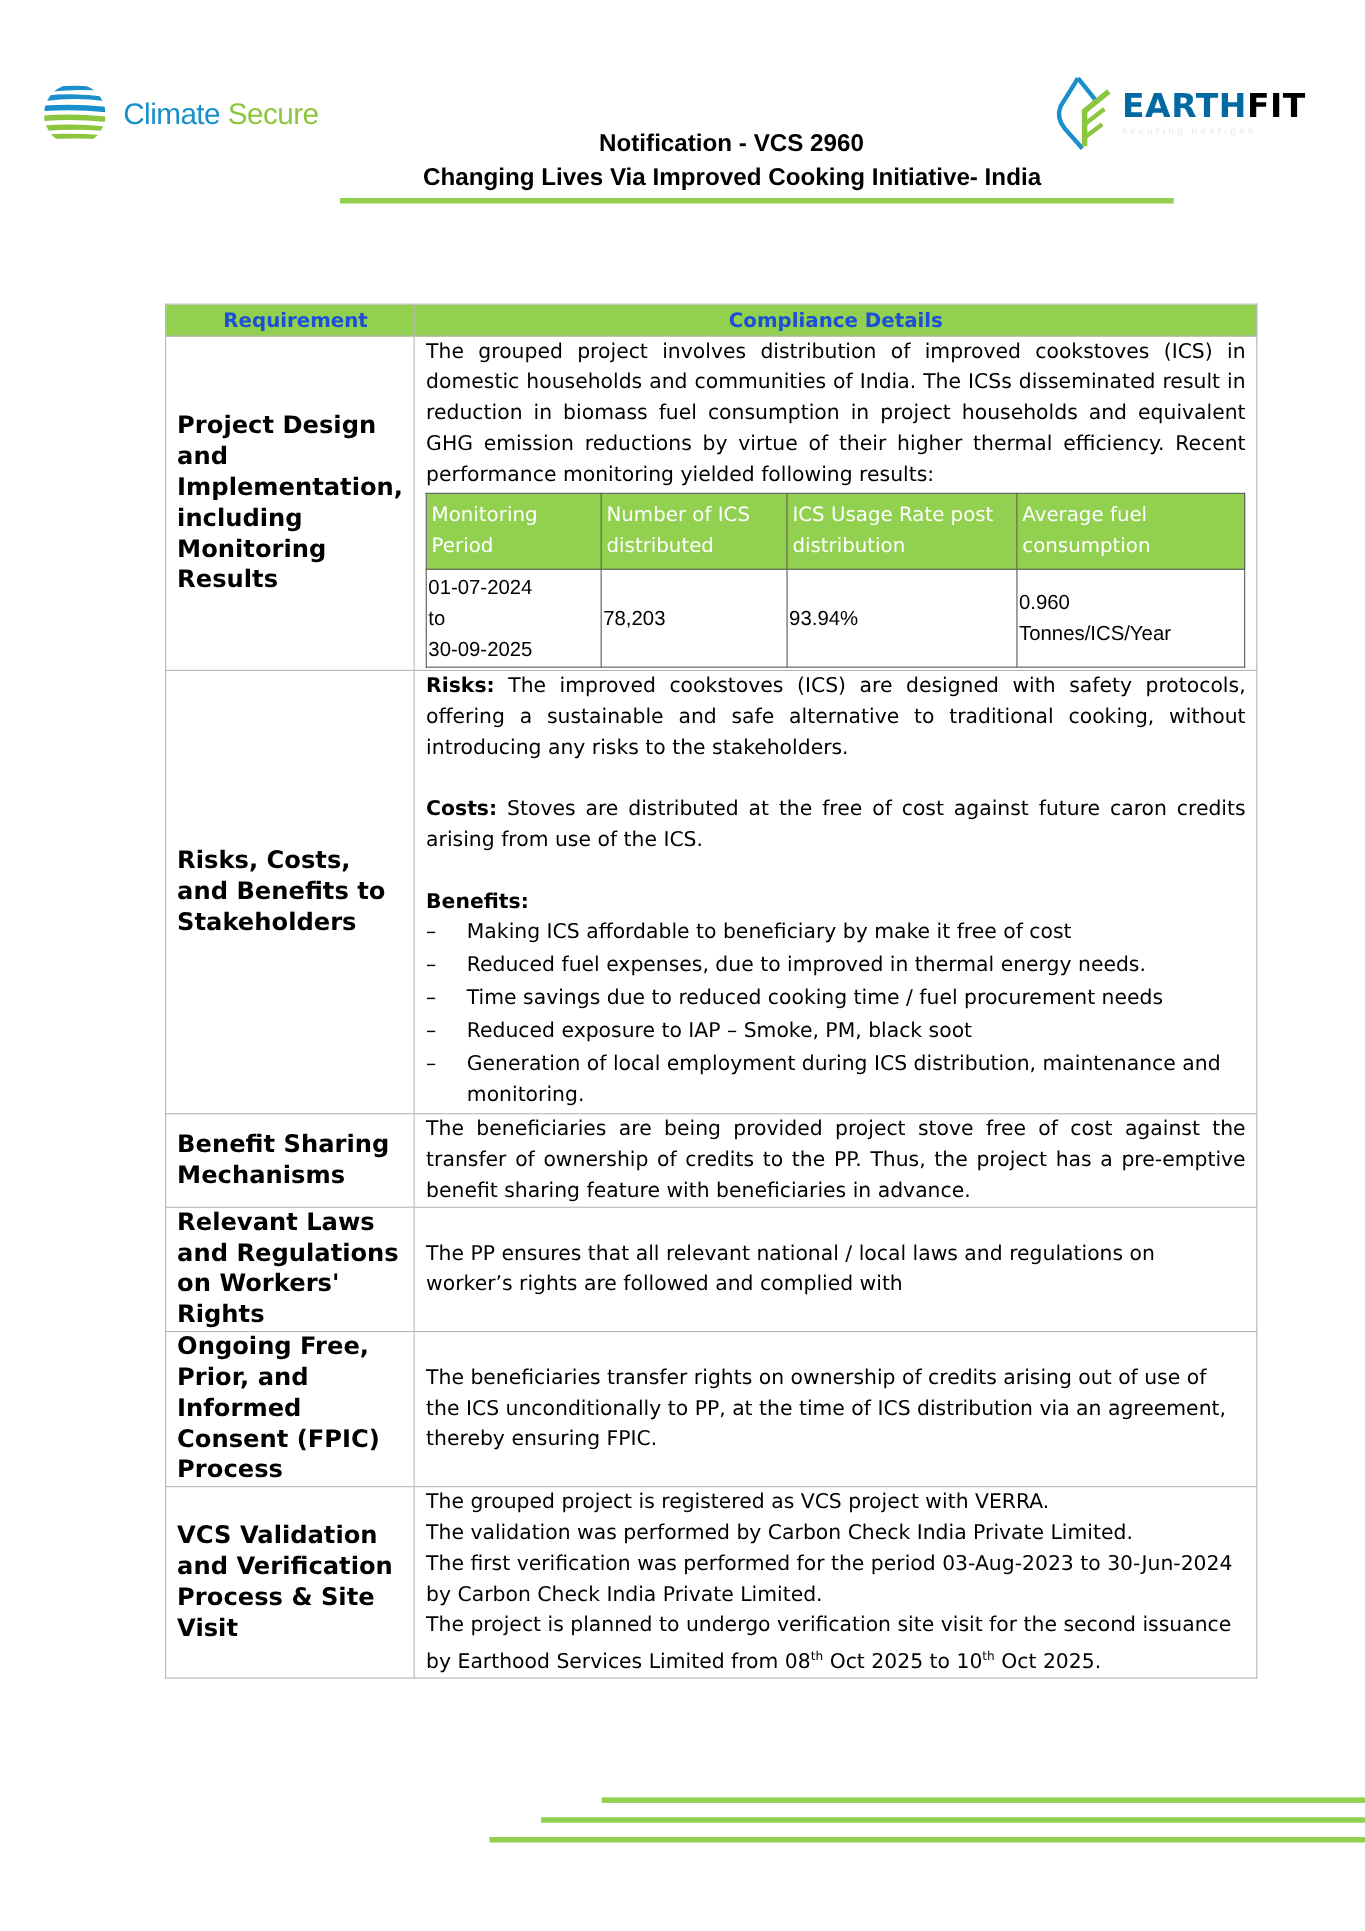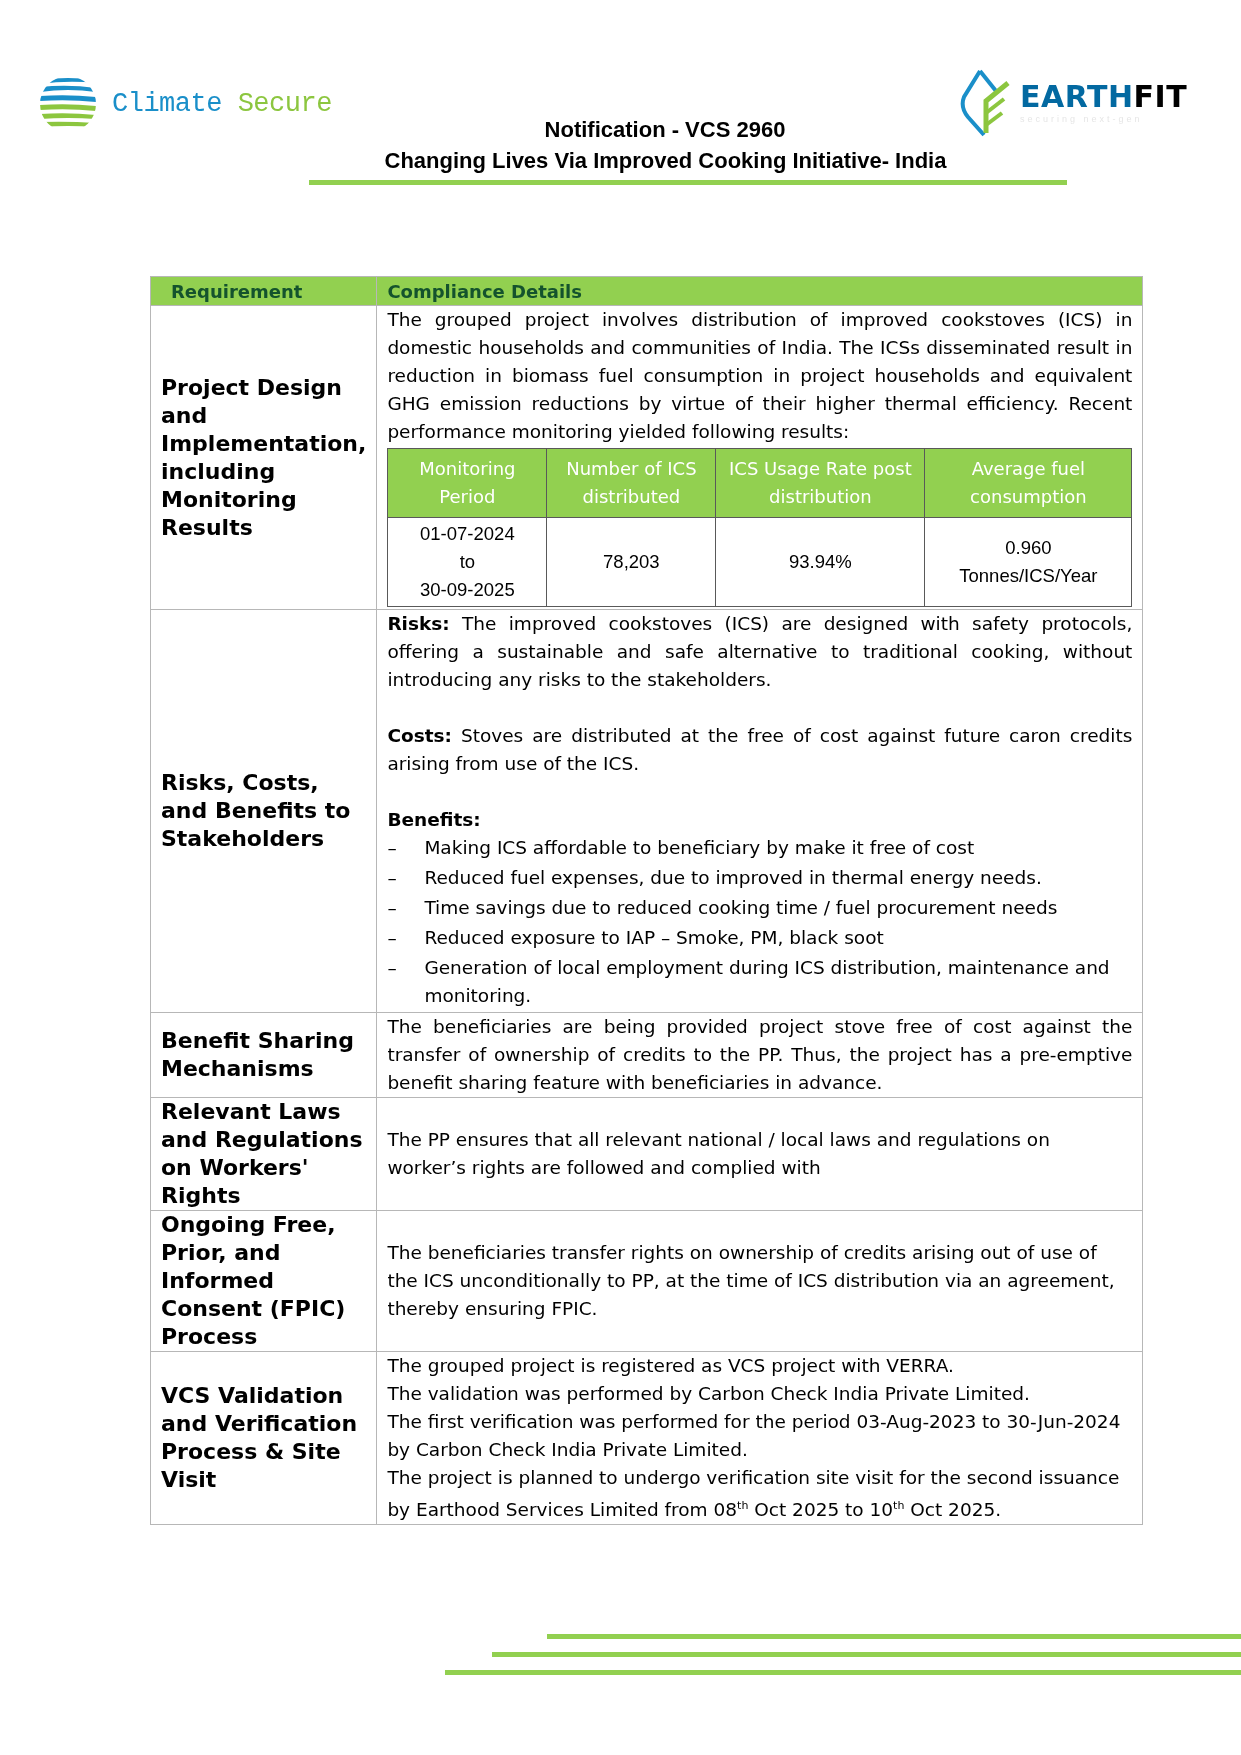--- a/index.html
+++ b/index.html
@@ -1,48 +1,48 @@
 <!DOCTYPE html>
 <html><head>
 <meta charset="utf-8">
 <style>
   html, body { margin: 0; padding: 0; background: #ffffff; }
   body { width: 1241px; height: 1755px; position: relative; overflow: hidden;
          font-family: "Liberation Sans", sans-serif; color: #000; }
   .logo-left { position: absolute; left: 38px; top: 72px; height: 64px; display: flex; align-items: center; }
   .globe { width: 60px; height: 60px; }
-  .logo-left .name { font-family: Liberation Mono, monospace; font-size: 27px; margin-left: 14px; letter-spacing: -0.5px; }
+  .logo-left .name { font-family: Liberation Sans, sans-serif; font-size: 27px; margin-left: 14px; letter-spacing: -0.5px; }
   .logo-left .name .c1 { color: #1a8fc9; }
   .logo-left .name .c2 { color: #8cc63f; }
 
   .logo-right { position: absolute; left: 958px; top: 66px; width: 250px; height: 74px; display: flex; align-items: center; }
   .logo-right svg { width: 56px; height: 72px; }
   .logo-right .brand { margin-left: 6px; }
   .logo-right .brand .word { font-family: "DejaVu Sans", sans-serif; font-weight: bold; font-size: 30px; letter-spacing: 0.5px; line-height: 32px; }
   .logo-right .brand .word .g { color: #0369a1; }
   .logo-right .brand .word .b { color: #000000; }
   .logo-right .brand .tag { font-size: 9px; letter-spacing: 3px; color: #e6e6e6; line-height: 12px; }
 
   .title { position: absolute; left: 0; width: 1330px; text-align: center; font-weight: bold; }
   .title.t1 { top: 117px; font-size: 22px; }
   .title.t2 { top: 148px; font-size: 22px; left: 0; width: 1331px; }
   .title-rule { position: absolute; left: 309px; top: 180px; width: 758px; height: 5px; background: #92d050; }
 
   table.main { position: absolute; left: 150px; top: 276px; width: 990px; border-collapse: collapse; font-family: "DejaVu Sans", sans-serif; }
   table.main td, table.main th { border: 1.5px solid #b7b7b7; vertical-align: middle; }
-  table.main th { background: #92d050; color: #14532d; font-weight: bold; text-align: left; font-size: 18px; height: 28px; padding: 0 10px; }
+  table.main th { background: #92d050; color: #1d4ed8; font-weight: bold; text-align: center; font-size: 18px; height: 28px; padding: 0 10px; }
   table.main th.req { padding-left: 20px; }
   .col-req { width: 200px; }
   td.req { font-weight: bold; font-size: 22px; line-height: 28px; padding: 0 10px; }
   td.det { font-size: 18.5px; line-height: 28px; padding: 0 10px; }
   .just { text-align: justify; text-align-last: left; }
   .spacer { height: 28px; }
 
   table.mon { width: 745px; border-collapse: collapse; margin: 2px 0 2px 0; font-family: "Liberation Sans", sans-serif; }
-  table.mon td, table.mon th { border: 1.5px solid #595959; text-align: center; }
+  table.mon td, table.mon th { border: 1.5px solid #595959; text-align: left; }
   table.mon th { background: #92d050; color: #fff; font-weight: normal; font-family: "DejaVu Sans", sans-serif; font-size: 18px; line-height: 28px; height: 68px; padding: 0 4px; }
   table.mon td { font-size: 18.5px; line-height: 28px; height: 86px; background: #fff; }
 
   ul.benefits { list-style: none; margin: 0; padding: 0; }
   ul.benefits li { position: relative; padding-left: 37px; line-height: 28px; margin-bottom: 2px; }
   ul.benefits li .dash { position: absolute; left: 0; top: 0; }
 
   .footer-line { position: absolute; height: 5px; background: #92d050; right: 0; }
 </style>
 </head>

